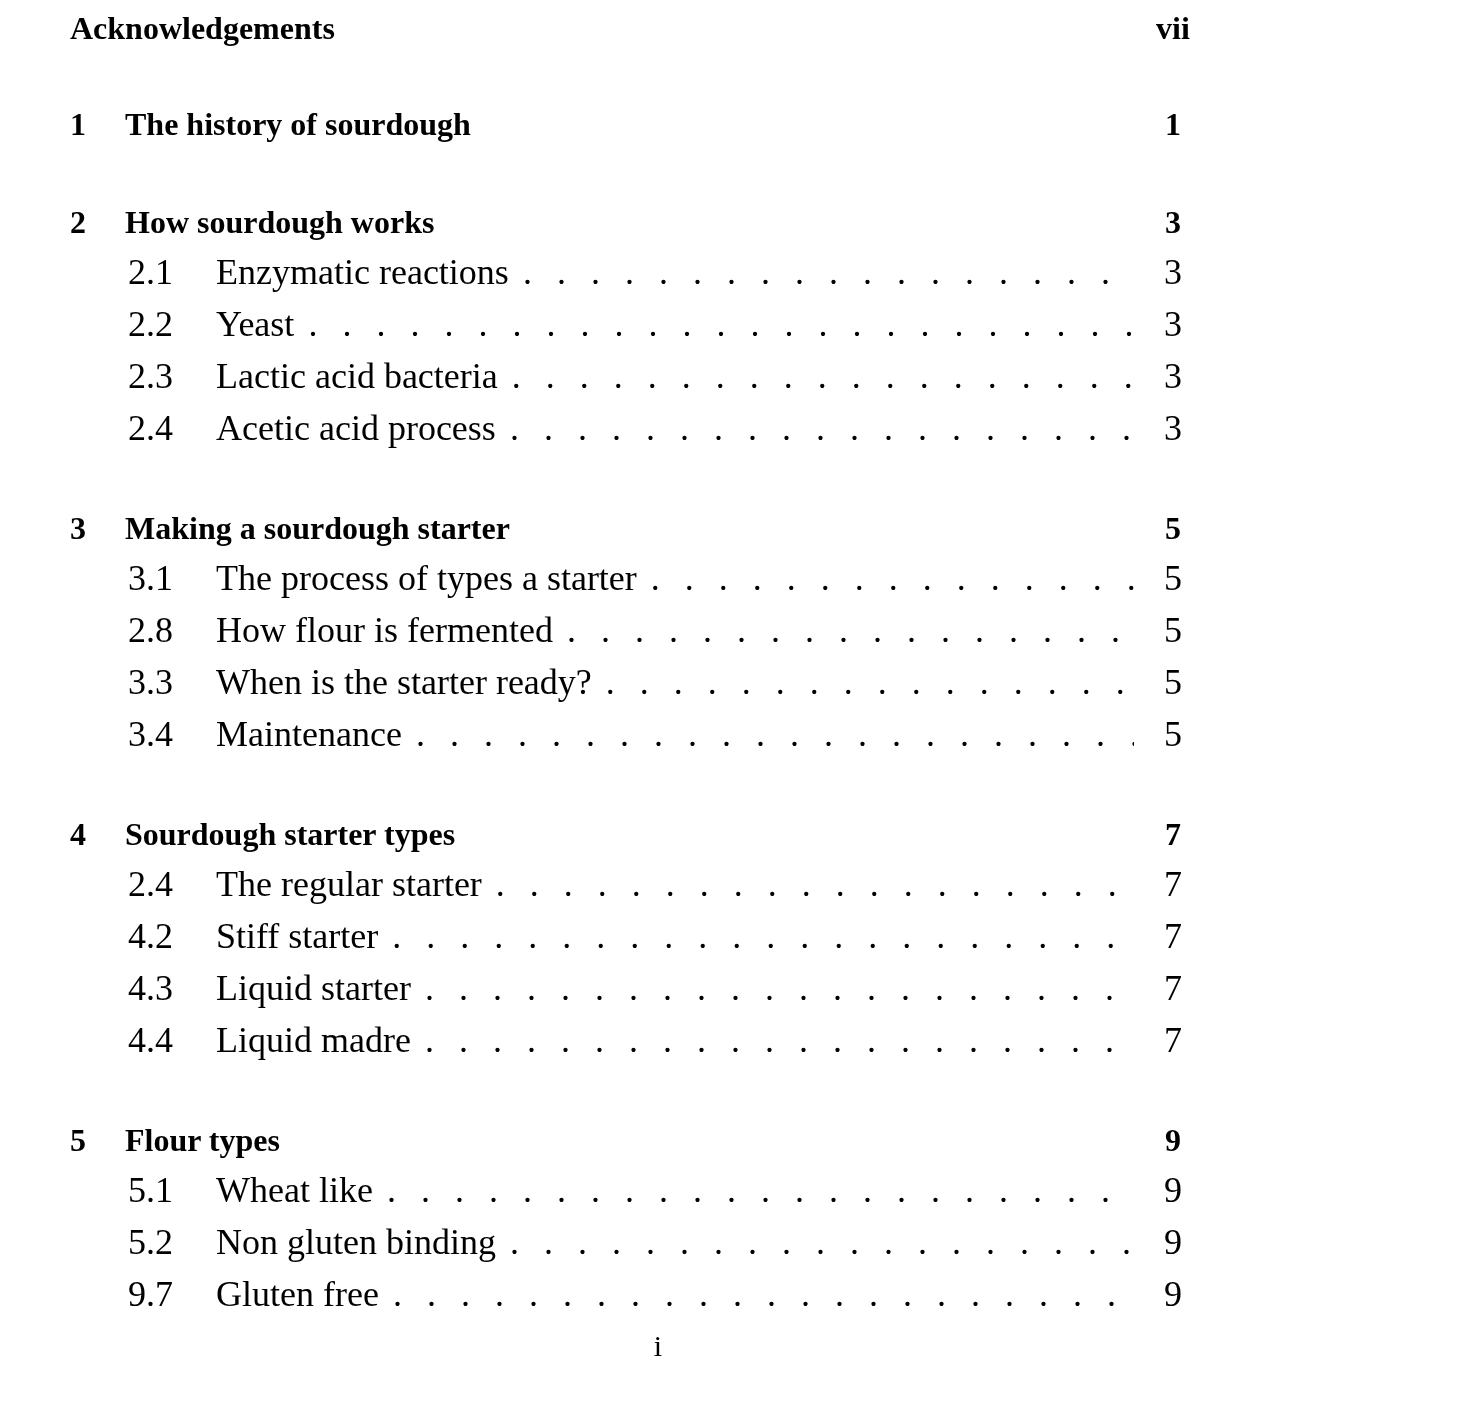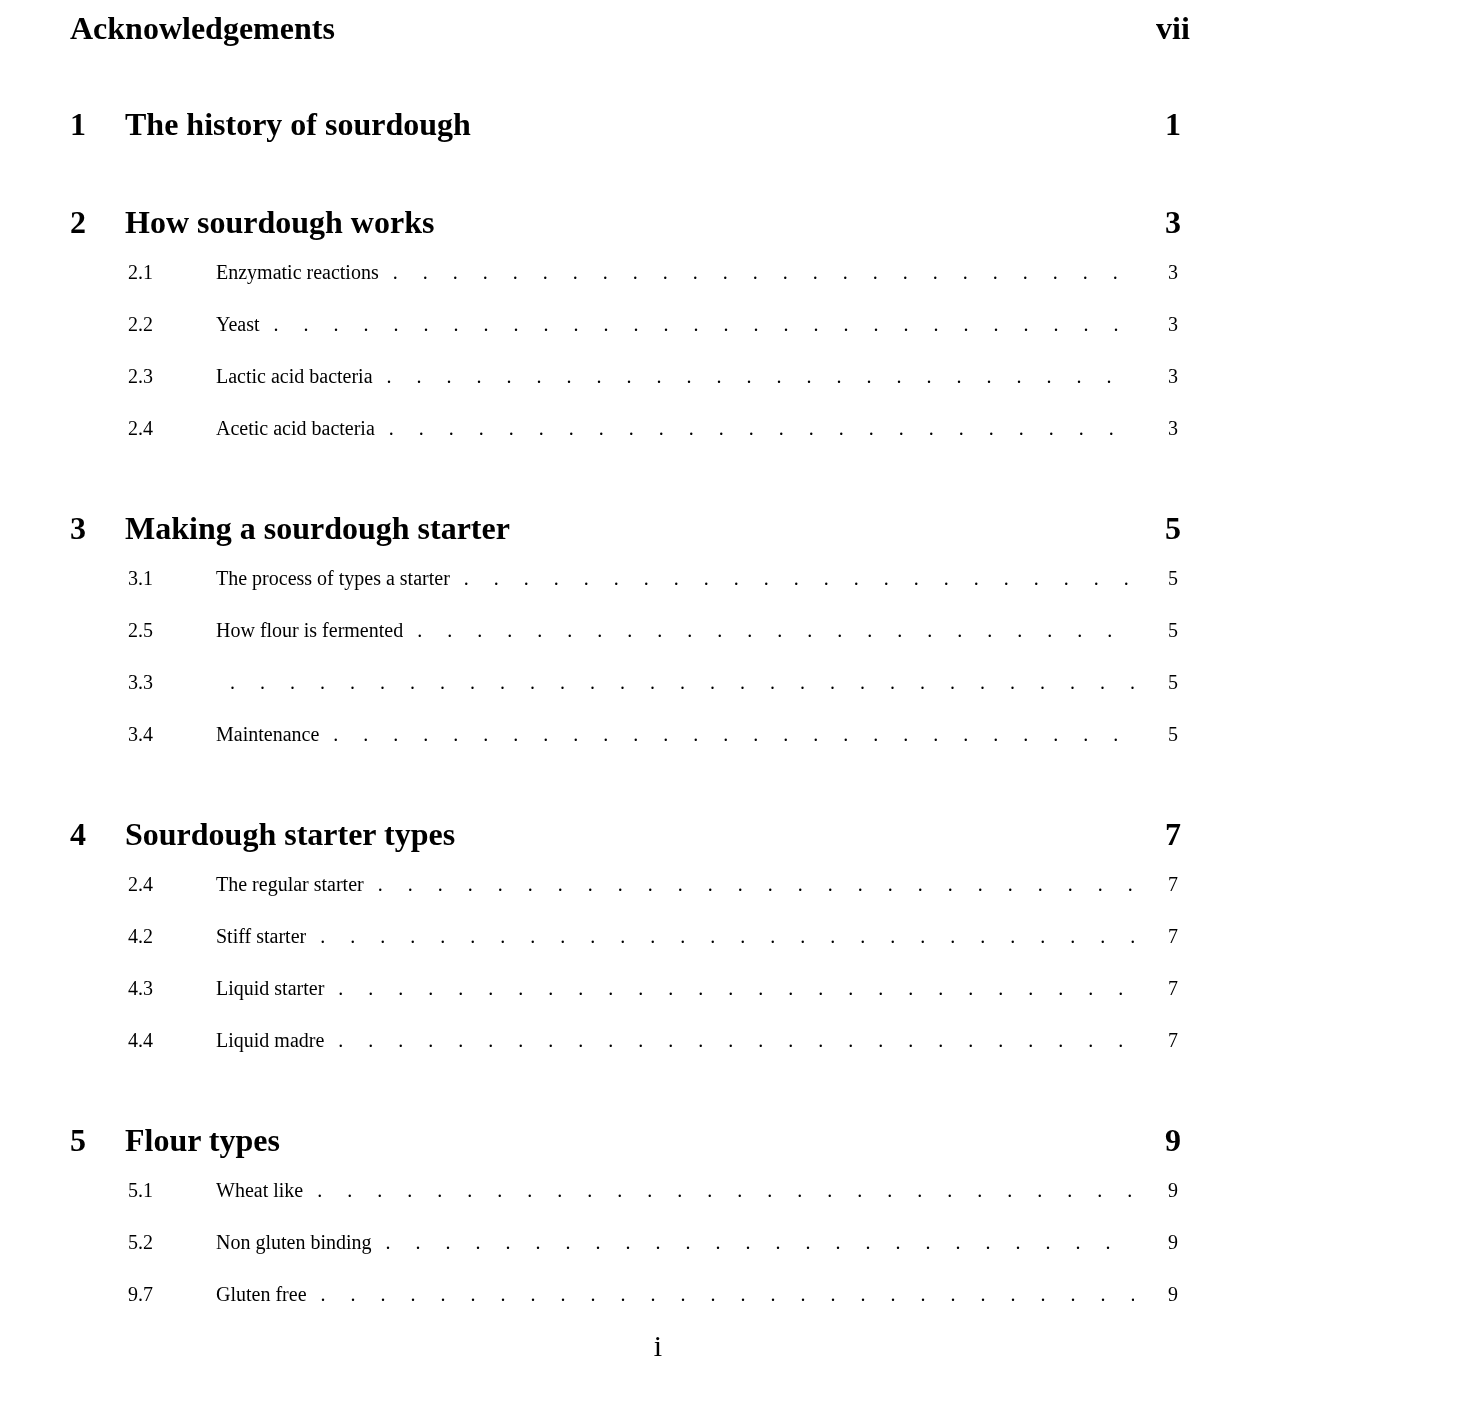--- a/index.html
+++ b/index.html
@@ -32,21 +32,21 @@
     font-weight: bold;
     font-size: 32px;
     line-height: 48px;
     margin-top: 50px;
   }
   .chapter .num {
     flex: 0 0 55px;
   }
   
   .row.section {
-    font-size: 20px;
+    font-size: 36px;
     line-height: 52px;
     font-weight: normal;
     padding-left: 58px;
   }
   .section .num {
     flex: 0 0 88px;
   }
   .title {
     flex: 0 0 auto;
   }
@@ -132,21 +132,21 @@
 
             <div class="row section">
               <span class="num">2.3</span>
               <span class="title">Lactic acid bacteria</span>
               <span class="leader"></span>
               <span class="pagenum">3</span>
             </div>
 
             <div class="row section">
               <span class="num">2.4</span>
-              <span class="title">Acetic acid bacteria</span>
+              <span class="title">Acetic acid process</span>
               <span class="leader"></span>
               <span class="pagenum">3</span>
             </div>
           </div>
       </div>
 
       <div>
         <div class="row chapter">
           <span class="num">3</span>
           <span class="title">Making a sourdough starter</span>
@@ -156,28 +156,29 @@
         <div>
 
             <div class="row section">
               <span class="num">3.1</span>
               <span class="title">The process of types a starter</span>
               <span class="leader"></span>
               <span class="pagenum">5</span>
             </div>
 
             <div class="row section">
-              <span class="num">2.5</span>
+              <span class="num">2.8</span>
               <span class="title">How flour is fermented</span>
               <span class="leader"></span>
               <span class="pagenum">5</span>
             </div>
 
             <div class="row section">
               <span class="num">3.3</span>
+              <span class="title">When is the starter ready?</span>
               <span class="leader"></span>
               <span class="pagenum">5</span>
             </div>
 
             <div class="row section">
               <span class="num">3.4</span>
               <span class="title">Maintenance</span>
               <span class="leader"></span>
               <span class="pagenum">5</span>
             </div>

